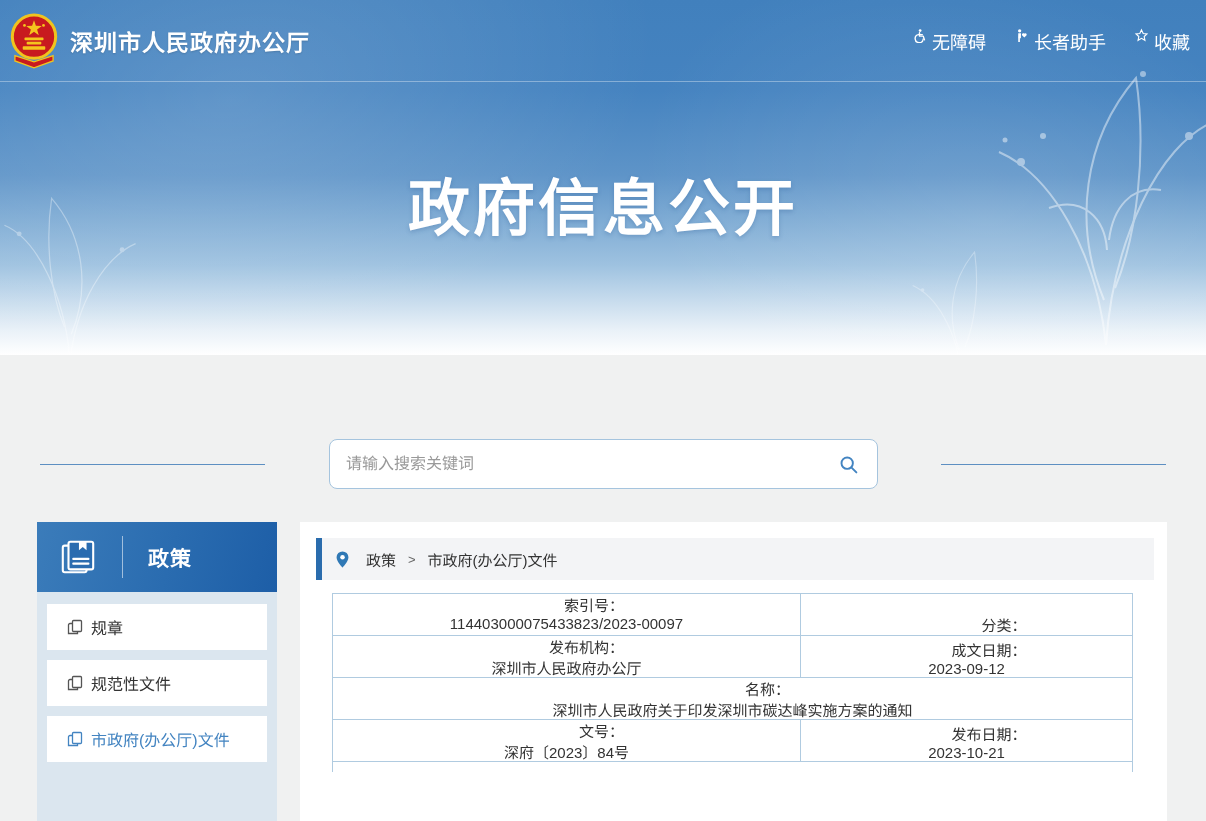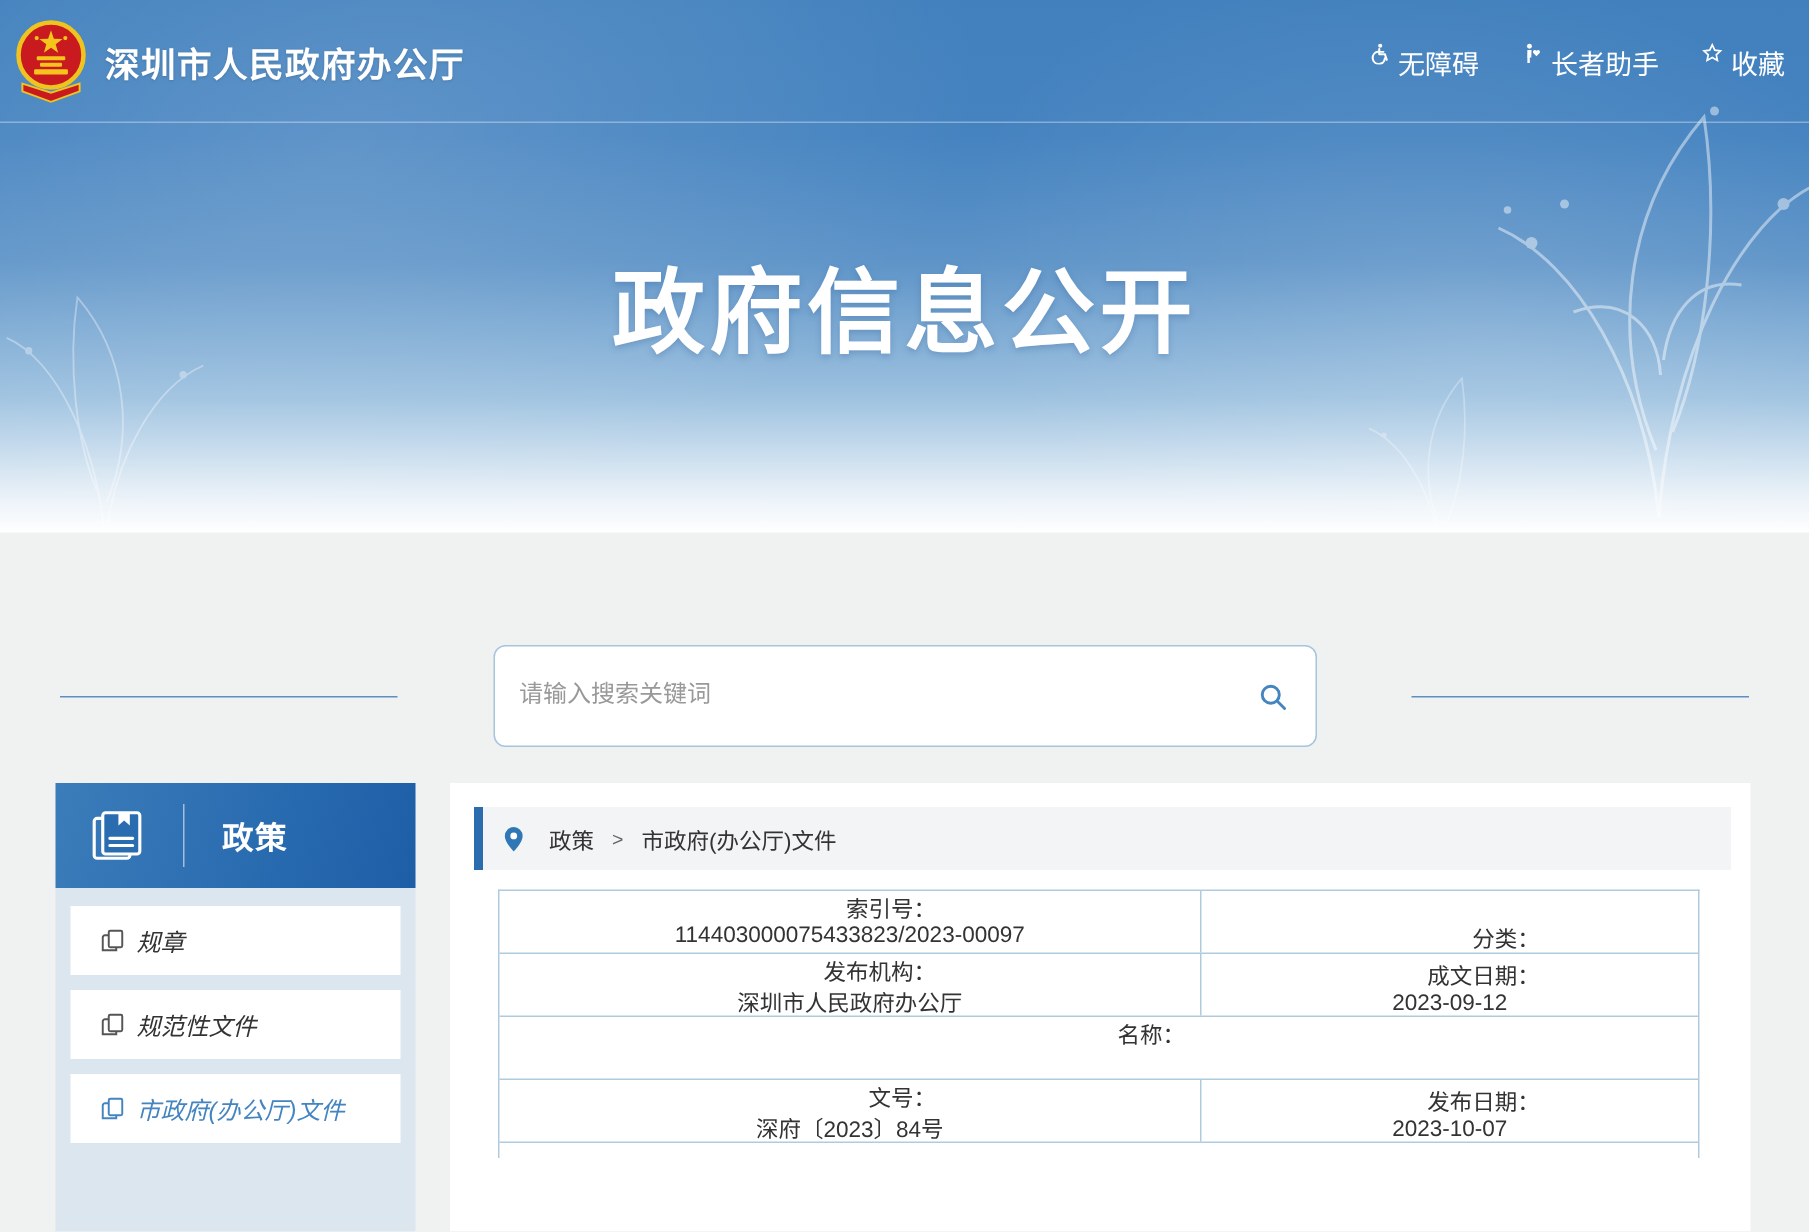--- a/index.html
+++ b/index.html
@@ -38,41 +38,41 @@
                   text-shadow:0 2px 4px rgba(30,80,140,.25); }
 
   
   .content { height:466px; background:#f0f1f1; overflow:hidden; }
 
   
   .search-row { display:flex; align-items:center; padding:0 40px; margin-top:84px; height:50px; }
   .deco-line { flex:1; height:1px; background:#5d8fc2; }
   .deco-line.left { margin-right:64px; }
   .deco-line.right { margin-left:63px; }
-  .search-box { width:549px; height:68px; background:#fff; border:1px solid #a5c4de; border-radius:8px;
+  .search-box { width:549px; height:50px; background:#fff; border:1px solid #a5c4de; border-radius:8px;
                 display:flex; padding:0 18px 0 16px; }
   .search-box input { flex:1; border:none; outline:none; font-size:16px; color:#333;
                       font-family:"Liberation Sans","DejaVu Sans",sans-serif; background:transparent; }
   .search-box input::placeholder { color:#999; }
   .search-btn { border:none; background:none; cursor:pointer; display:flex; align-items:center; padding:0; }
   .search-btn svg { width:21px; height:21px; }
 
   
   .body-cols { display:flex; align-items:stretch; gap:23px; margin-top:33px; padding:0 39px 0 37px; height:383px; }
 
   
   .sidebar { width:240px; flex:0 0 240px; display:flex; flex-direction:column; }
   .side-header { height:70px; background:linear-gradient(105deg,#3b7cba 0%,#2a6cb0 55%,#1d5ea7 100%);
                  display:flex; align-items:center; padding-left:22px; }
   .side-header svg { width:38px; height:38px; }
   .side-header .vline { width:1px; height:42px; background:rgba(255,255,255,.55); margin:0 25px; }
   .side-header .side-title { color:#fff; font-size:21px; font-weight:bold; letter-spacing:1px; }
   .side-list { flex:1; background:#dbe6ef; padding:12px 10px; }
   .side-item { height:46px; background:#fff; margin-bottom:10px; display:flex; align-items:center;
-               padding-left:20px; gap:8px; font-size:16px; color:#333; cursor:pointer;font-style:italic; }
+               padding-left:20px; gap:8px; font-size:16px; color:#333; cursor:pointer; }
   .side-item svg { width:16px; height:16px; color:#555; }
   .side-item.active { color:#4384c1; }
   .side-item.active svg { color:#4384c1; }
 
   
   .main-panel { flex:1; background:#fff; padding:16px 13px 0 16px; }
   .breadcrumb { height:42px; background:#f3f4f6; border-left:6px solid #2a6cad;
                 display:flex; align-items:center; padding-left:13px; font-size:15px; color:#333; }
   .breadcrumb svg { width:15px; height:19px; margin-right:16px; }
   .breadcrumb a { color:#333; text-decoration:none; cursor:pointer; }
@@ -249,30 +249,31 @@
             <span class="val">深圳市人民政府办公厅</span>
           </div>
           <div class="cell c-right">
             <span class="lbl">成文日期：</span>
             <span class="val">2023-09-12</span>
           </div>
         </div>
         <div class="doc-row">
           <div class="cell c-full">
             <span class="lbl">名称：</span>
+            <span class="val">深圳市人民政府关于印发深圳市碳达峰实施方案的通知</span>
           </div>
         </div>
         <div class="doc-row">
           <div class="cell c-left">
             <span class="lbl">文号：</span>
             <span class="val">深府〔2023〕84号</span>
           </div>
           <div class="cell c-right">
             <span class="lbl">发布日期：</span>
-            <span class="val">2023-10-07</span>
+            <span class="val">2023-10-21</span>
           </div>
         </div>
         <div class="doc-row partial"></div>
       </div>
     </main>
 
   </div>
 </div>
 
 </body></html>

